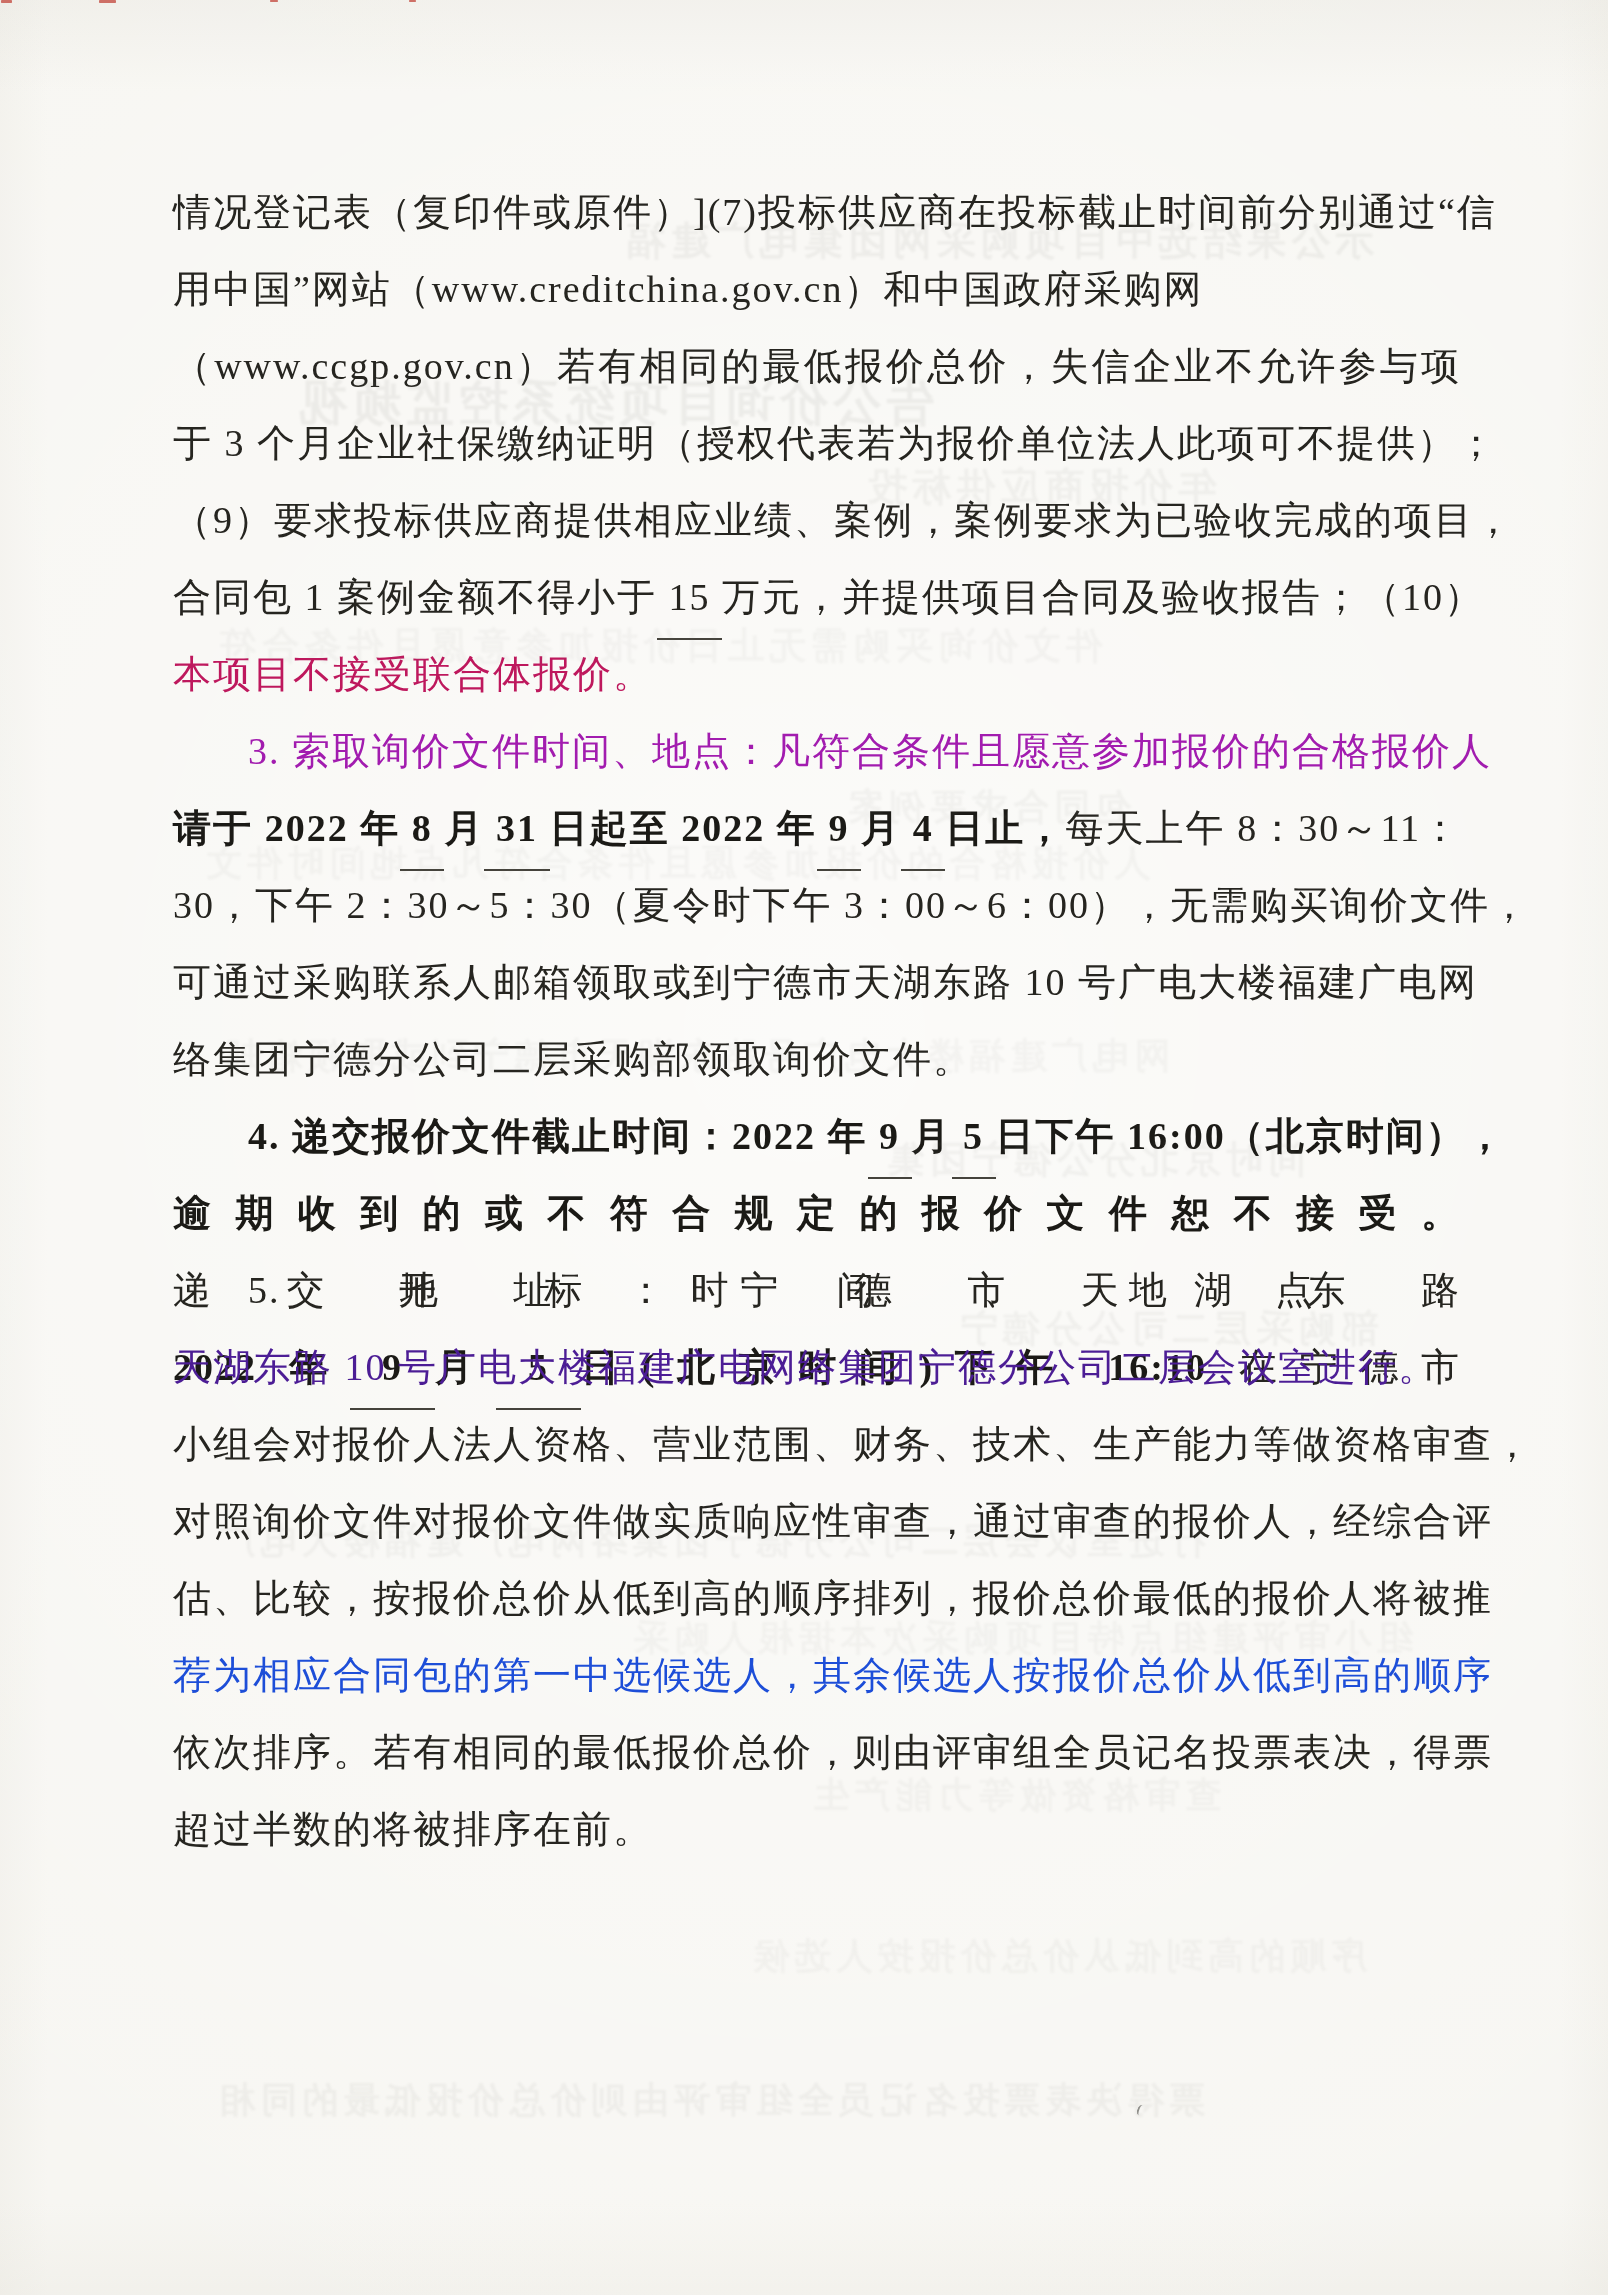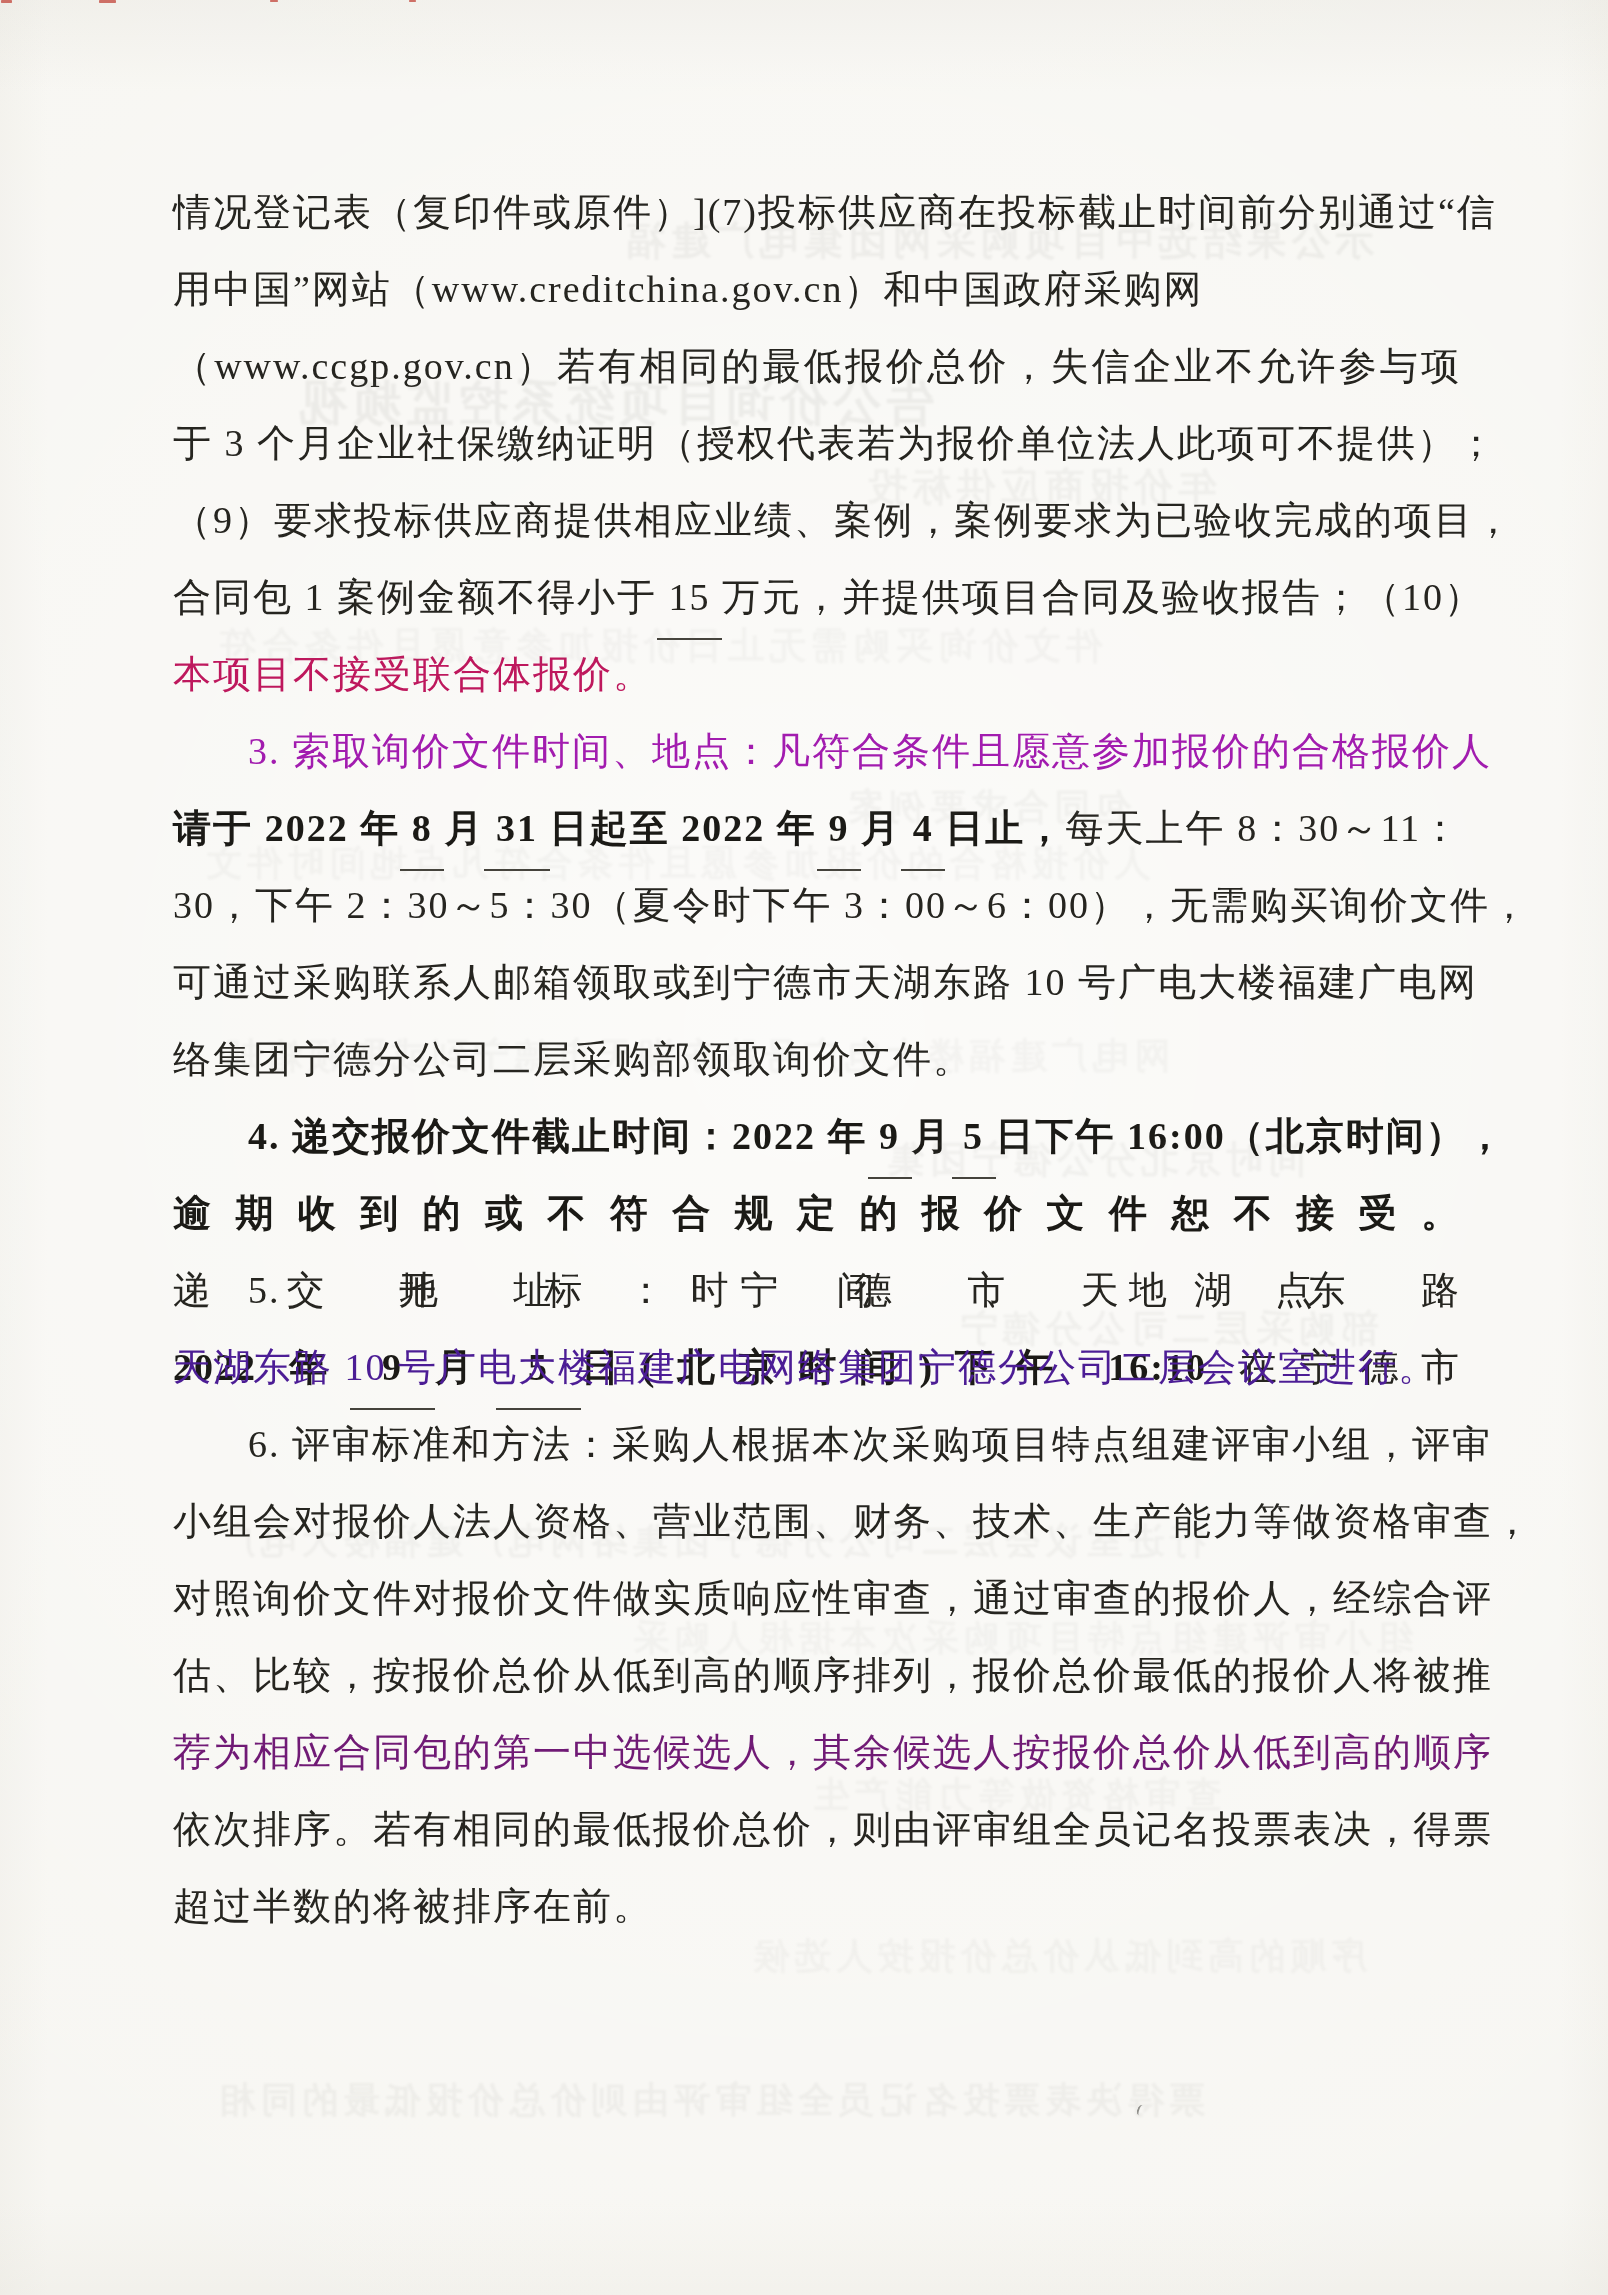--- a/index.html
+++ b/index.html
@@ -66,25 +66,24 @@
     <div class="line"><span style="color: #be185d;">本项目不接受联合体报价。</span></div>
     <div class="line justify indent"><span style="color: #a21caf;">3. 索取询价文件时间、地点：凡符合条件且愿意参加报价的合格报价人</span></div>
     <div class="line justify"><span class="b" style="color: rgb(27, 26, 22);">请于 2022 年</span><span class="b u" style="color: rgb(27, 26, 22); border-bottom-color: rgb(69, 67, 60);"> 8 </span><span class="b" style="color: rgb(27, 26, 22);">月</span><span class="b u" style="color: rgb(27, 26, 22); border-bottom-color: rgb(69, 67, 60);"> 31 </span><span class="b" style="color: rgb(27, 26, 22);">日起至 2022 年</span><span class="b u" style="color: rgb(27, 26, 22); border-bottom-color: rgb(69, 67, 60);"> 9 </span><span class="b" style="color: rgb(27, 26, 22);">月</span><span class="b u" style="color: rgb(27, 26, 22); border-bottom-color: rgb(69, 67, 60);"> 4 </span><span class="b" style="color: rgb(27, 26, 22);">日止，</span><span style="color: rgb(38, 37, 32);">每天上午 8：30～11：</span></div>
     <div class="line justify"><span style="color: rgb(38, 37, 32); margin-top: 40px;">30，下午 2：30～5：30（夏令时下午 3：00～6：00），无需购买询价文件，</span></div>
     <div class="line justify"><span style="color: rgb(38, 37, 32);">可通过采购联系人邮箱领取或到宁德市天湖东路 10 号广电大楼福建广电网</span></div>
     <div class="line"><span style="color: rgb(38, 37, 32);">络集团宁德分公司二层采购部领取询价文件。</span></div>
     <div class="line justify indent"><span class="b" style="color: rgb(27, 26, 22);">4. 递交报价文件截止时间：2022 年</span><span class="b u" style="color: rgb(27, 26, 22); border-bottom-color: rgb(69, 67, 60);"> 9 </span><span class="b" style="color: rgb(27, 26, 22);">月</span><span class="b u" style="color: rgb(27, 26, 22); border-bottom-color: rgb(69, 67, 60);"> 5 </span><span class="b" style="color: rgb(27, 26, 22);">日下午 16:00（北京时间），</span></div>
     <div class="line justify"><span class="b" style="color: rgb(27, 26, 22);">逾期收到的或不符合规定的报价文件恕不接受。</span><span style="color: rgb(38, 37, 32);">递交地址：宁德市天湖东路</span></div>
     <div class="line justify indent"><span style="color: rgb(38, 37, 32);">5. 开标时间、地点：</span><span class="b" style="color: rgb(27, 26, 22);">2022 年</span><span class="b u" style="color: rgb(27, 26, 22); border-bottom-color: rgb(69, 67, 60);"> 9 </span><span class="b" style="color: rgb(27, 26, 22);">月</span><span class="b u" style="color: rgb(27, 26, 22); border-bottom-color: rgb(69, 67, 60);"> 5 </span><span class="b" style="color: rgb(27, 26, 22);">日(北京时间)下午 16:10 </span><span style="color: rgb(38, 37, 32);">在宁德市</span></div>
     <div class="line"><span style="color: #4c1d95;">天湖东路 10 号广电大楼福建广电网络集团宁德分公司二层会议室进行。</span></div>
-    <div class="line justify indent"><span style="color: rgb(38, 37, 32);">6. 评审标准和方法：采购人根据本次采购项目特点组建评审小组，评审</span></div>
     <div class="line justify"><span style="color: rgb(38, 37, 32);">小组会对报价人法人资格、营业范围、财务、技术、生产能力等做资格审查，</span></div>
     <div class="line justify"><span style="color: rgb(38, 37, 32);">对照询价文件对报价文件做实质响应性审查，通过审查的报价人，经综合评</span></div>
     <div class="line justify"><span style="color: rgb(38, 37, 32);">估、比较，按报价总价从低到高的顺序排列，报价总价最低的报价人将被推</span></div>
-    <div class="line justify"><span style="color: #701a75;">荐为相应合同包的第一中选候选人，其余候选人按报价总价从低到高的顺序</span></div>
+    <div class="line justify"><span style="color: #1d4ed8;">荐为相应合同包的第一中选候选人，其余候选人按报价总价从低到高的顺序</span></div>
     <div class="line justify"><span style="color: rgb(38, 37, 32);">依次排序。若有相同的最低报价总价，则由评审组全员记名投票表决，得票</span></div>
     <div class="line"><span style="color: rgb(38, 37, 32);">超过半数的将被排序在前。</span></div>
   </div>
 
 <div id="artifacts">
     <div class="ghost" style="top: 214px; left: 621px; font-size: 39px; opacity: 0.09;">示公果结选中目项购采网团集电广建福</div>
     <div class="ghost" style="top: 371px; left: 294px; font-size: 48px; opacity: 0.1;">告公价询目项统系控监频视</div>
     <div class="ghost" style="top: 460px; left: 862px; font-size: 39px; opacity: 0.08;">年价报商应供标投</div>
     <div class="ghost" style="top: 621px; left: 214px; font-size: 37px; opacity: 0.06;">件文价询买购需无止日价报加参意愿且件条合符</div>
     <div class="ghost" style="top: 783px; left: 842px; font-size: 36px; opacity: 0.07;">包同合求要例案</div>

